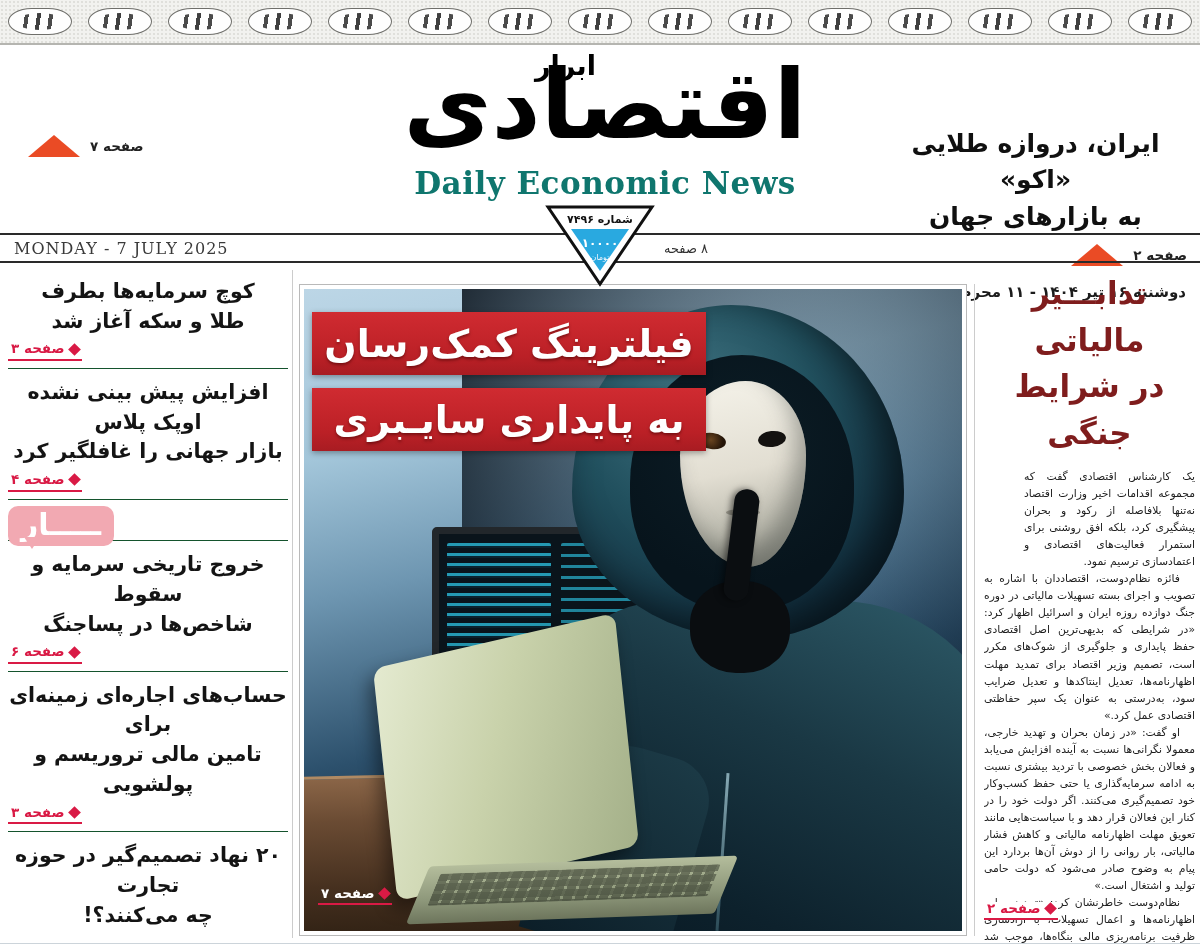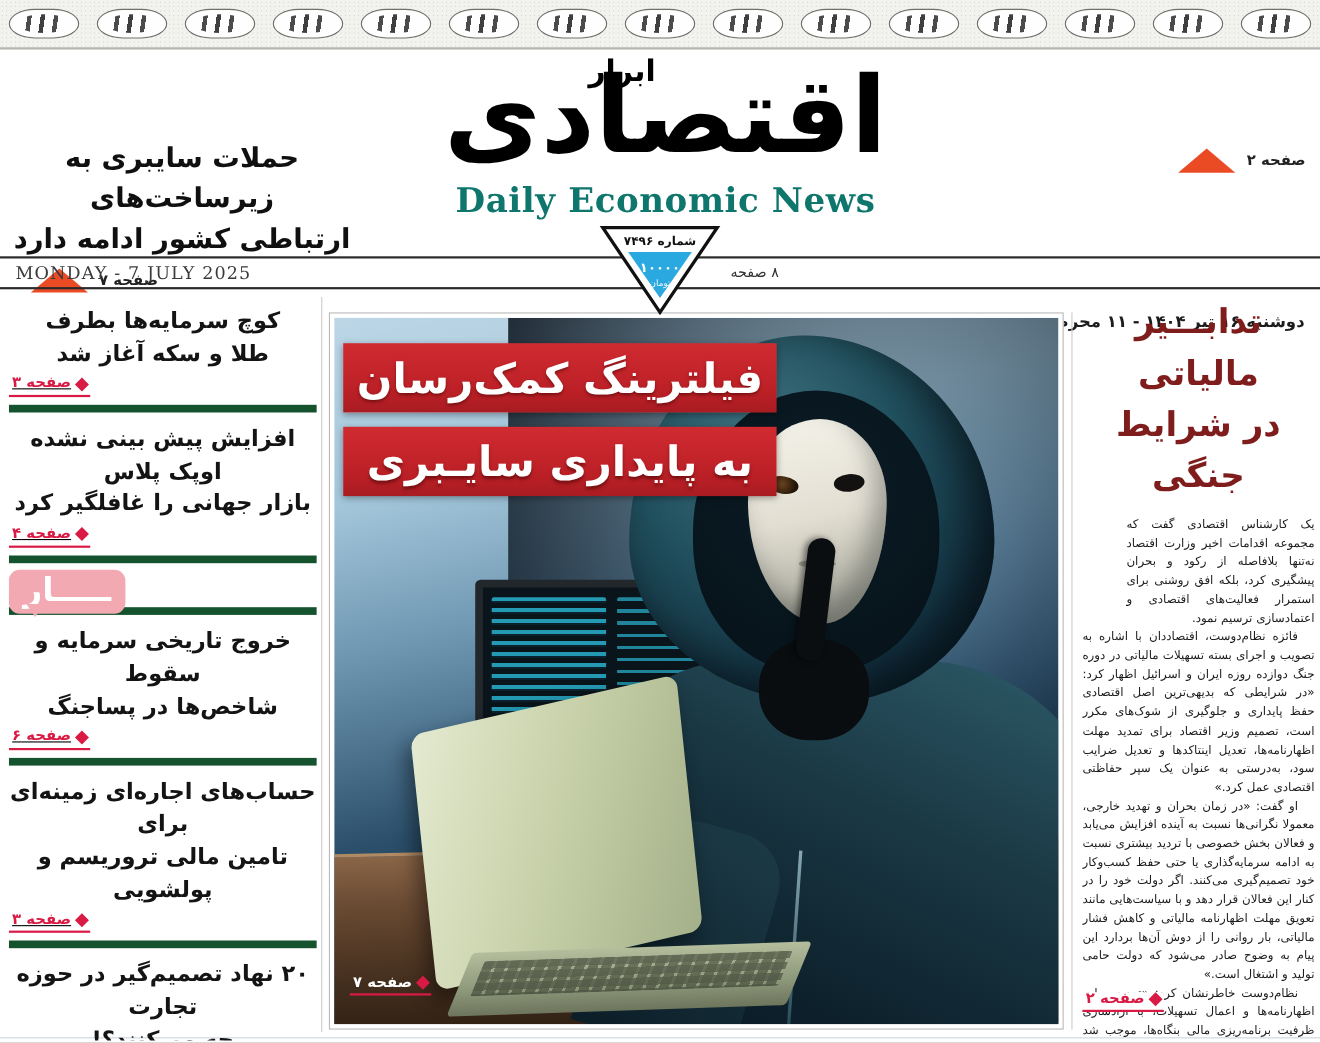--- a/index.html
+++ b/index.html
@@ -64,25 +64,25 @@
   .pm--light .pm-label{color:#fff;}
 
   
   .vline{position:absolute;width:1px;background:#ccc;}
   .vline-a{left:292px;top:270px;height:668px;}
   .vline-b{left:974px;top:284px;height:652px;}
   .bottomline{position:absolute;left:0;bottom:4px;width:1200px;height:1px;background:#ccd4da;}
 
   
   .leftcol{position:absolute;top:268px;left:8px;width:280px;height:678px;overflow:hidden;}
-  .litem{padding:9px 0 7px;border-bottom:7px solid #14532d;position:relative;}
+  .litem{padding:9px 0 7px;border-bottom:1px solid #14532d;position:relative;}
   .litem:last-child{border-bottom:none;}
   .litem h3{direction:rtl;text-align:center;font-size:20.5px;font-weight:bold;color:#141414;
     line-height:1.45;white-space:pre-line;position:relative;z-index:2;}
-  .litem .pm{margin-top:6px;text-decoration:underline;}
+  .litem .pm{margin-top:6px;}
   .watermark{position:absolute;top:6px;left:0;width:106px;height:40px;background:#f2a9b2;
     border-radius:10px;color:#fff;font-weight:bold;font-size:30px;line-height:38px;
     text-align:center;z-index:1;direction:rtl;}
   .watermark:after{content:"";position:absolute;left:16px;bottom:-11px;
     border:8px solid transparent;border-top:12px solid #f2a9b2;}
 
   
   .rightcol{position:absolute;top:270px;left:984px;width:211px;height:676px;}
   .r-title{direction:rtl;text-align:center;font-size:31px;font-weight:bold;color:#7f1d1d;
     line-height:1.5;white-space:pre-line;letter-spacing:-1px;}
@@ -199,29 +199,29 @@
     <svg viewBox="0 0 112 84" width="112" height="84">
       <polygon points="4,3 108,3 56,80" fill="#ffffff" stroke="#111111" stroke-width="3"></polygon>
       <polygon points="27,25 85,25 56,67" fill="#29a9e0"></polygon>
       <text x="56" y="19" text-anchor="middle" font-size="11" font-weight="bold" fill="#111" font-family="DejaVu Sans, sans-serif">شماره ۷۴۹۶</text>
       <text x="56" y="43" text-anchor="middle" font-size="12" font-weight="bold" fill="#ffffff" font-family="DejaVu Sans, sans-serif">۱۰۰۰۰</text>
       <text x="56" y="56" text-anchor="middle" font-size="8" fill="#f2f8ff" font-family="DejaVu Sans, sans-serif">تومان</text>
     </svg>
   </div>
 
   <div class="hl hl-left">
-    <div class="hl-text">حملات سایبری به زیرساخت‌های
-ارتباطی کشور ادامه دارد</div>
     <div class="tri-row">
       <span class="tri-up"></span>
       <span class="tri-page">صفحه ۷</span>
     </div>
   </div>
 
   <div class="hl hl-right">
+    <div class="hl-text">ایران، دروازه طلایی «اکو»
+به بازارهای جهان</div>
     <div class="tri-row">
       <span class="tri-up"></span>
       <span class="tri-page">صفحه ۲</span>
     </div>
   </div>
 
   <div class="datebar">
     <span class="d-eng">MONDAY - 7 JULY 2025</span>
     <span class="d-pages">۸ صفحه</span>
     <span class="d-fa">دوشنبه ۱۶ تیر ۱۴۰۴ - ۱۱ محرم ۱۴۴۶</span>

